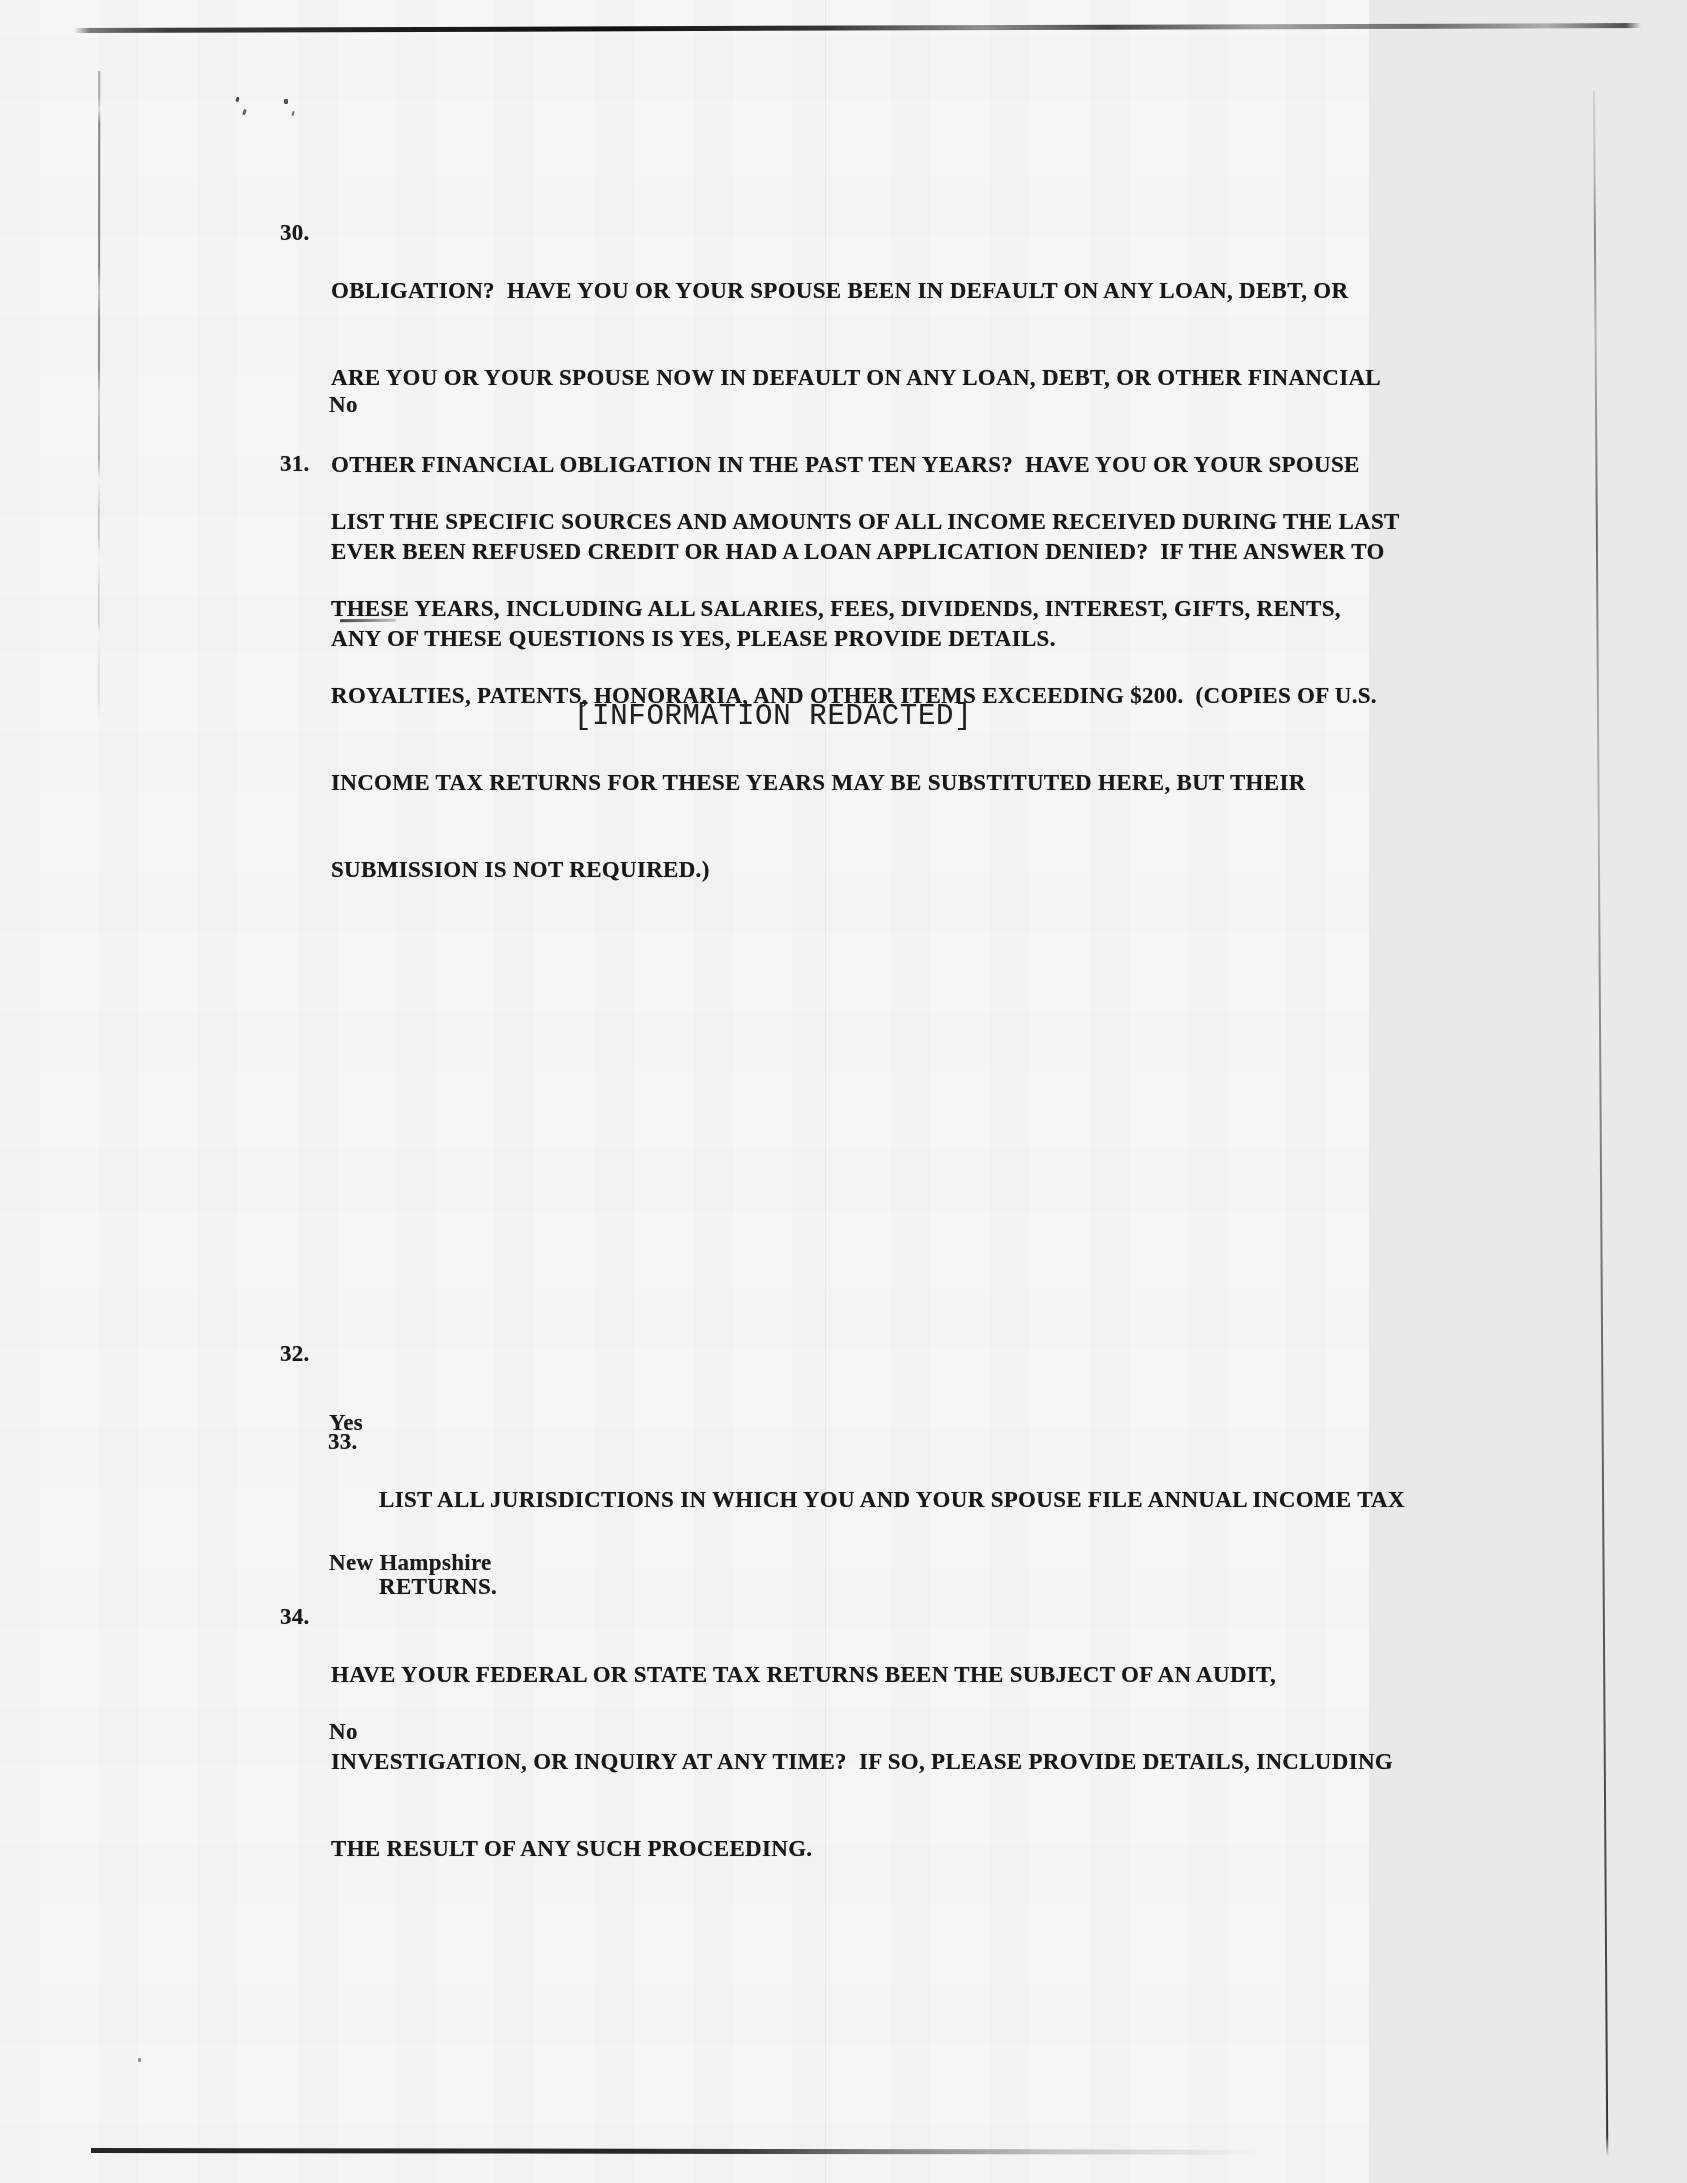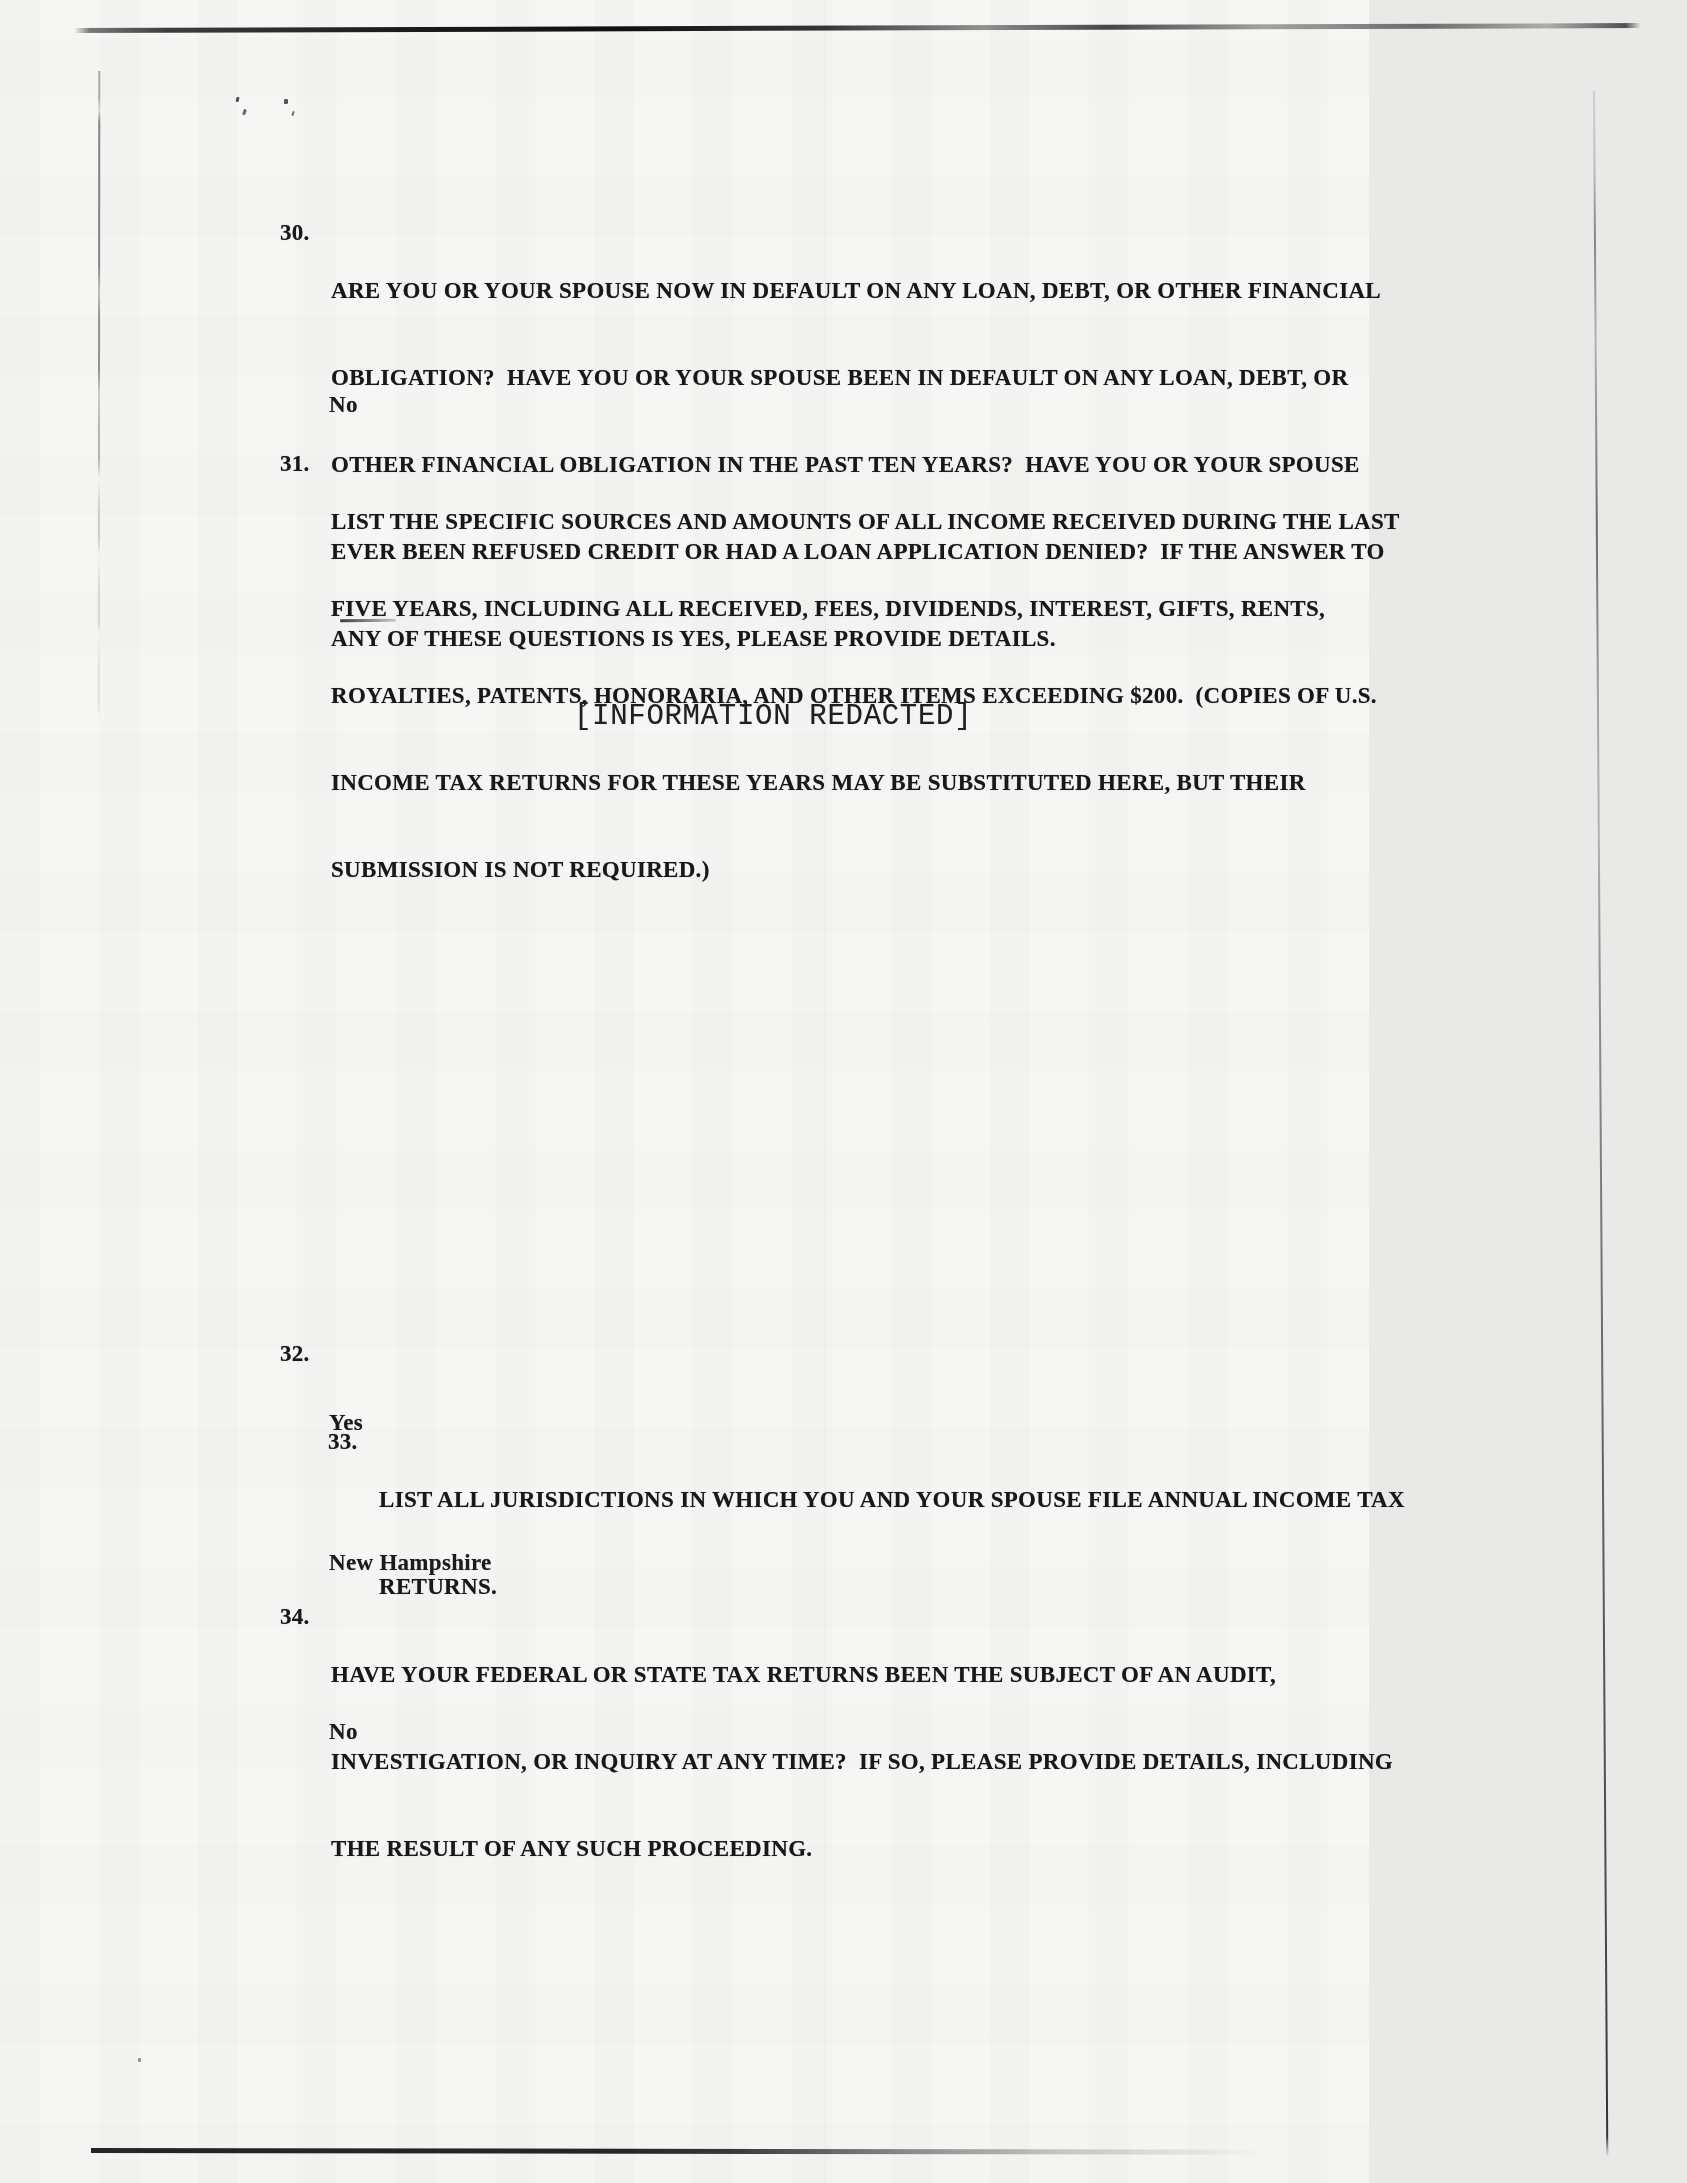--- a/index.html
+++ b/index.html
@@ -161,32 +161,32 @@
   <div class="left-line"></div>
   <div class="center-band"></div>
   <div class="dot" id="dot1"></div>
   <div class="dot" id="dot2"></div>
   <div class="dot" id="dot3"></div>
   <div class="dot" id="dot4"></div>
   <div class="dot" id="speck-bottom"></div>
 
   <div class="qnum" id="q30n">30.</div>
   <div class="q" id="q30">
+    <div>OBLIGATION?  HAVE YOU OR YOUR SPOUSE BEEN IN DEFAULT ON ANY LOAN, DEBT, OR</div>
     <div>ARE YOU OR YOUR SPOUSE NOW IN DEFAULT ON ANY LOAN, DEBT, OR OTHER FINANCIAL</div>
-    <div>OBLIGATION?  HAVE YOU OR YOUR SPOUSE BEEN IN DEFAULT ON ANY LOAN, DEBT, OR</div>
     <div>OTHER FINANCIAL OBLIGATION IN THE PAST TEN YEARS?  HAVE YOU OR YOUR SPOUSE</div>
     <div>EVER BEEN REFUSED CREDIT OR HAD A LOAN APPLICATION DENIED?  IF THE ANSWER TO</div>
     <div>ANY OF THESE QUESTIONS IS YES, PLEASE PROVIDE DETAILS.</div>
   </div>
   <div class="ans" id="a30">No</div>
 
   <div class="qnum" id="q31n">31.</div>
   <div class="q" id="q31">
     <div>LIST THE SPECIFIC SOURCES AND AMOUNTS OF ALL INCOME RECEIVED DURING THE LAST</div>
-    <div>FIVE YEARS, INCLUDING ALL RECEIVED, FEES, DIVIDENDS, INTEREST, GIFTS, RENTS,</div>
+    <div>THESE YEARS, INCLUDING ALL SALARIES, FEES, DIVIDENDS, INTEREST, GIFTS, RENTS,</div>
     <div>ROYALTIES, PATENTS, HONORARIA, AND OTHER ITEMS EXCEEDING $200.  (COPIES OF U.S.</div>
     <div>INCOME TAX RETURNS FOR THESE YEARS MAY BE SUBSTITUTED HERE, BUT THEIR</div>
     <div>SUBMISSION IS NOT REQUIRED.)</div>
   </div>
   <div class="answer-dash"></div>
 
   <div class="redacted">[INFORMATION REDACTED]</div>
 
   <div class="qnum" id="q32n">32.</div>
   <div class="ans" id="a32">Yes</div>

